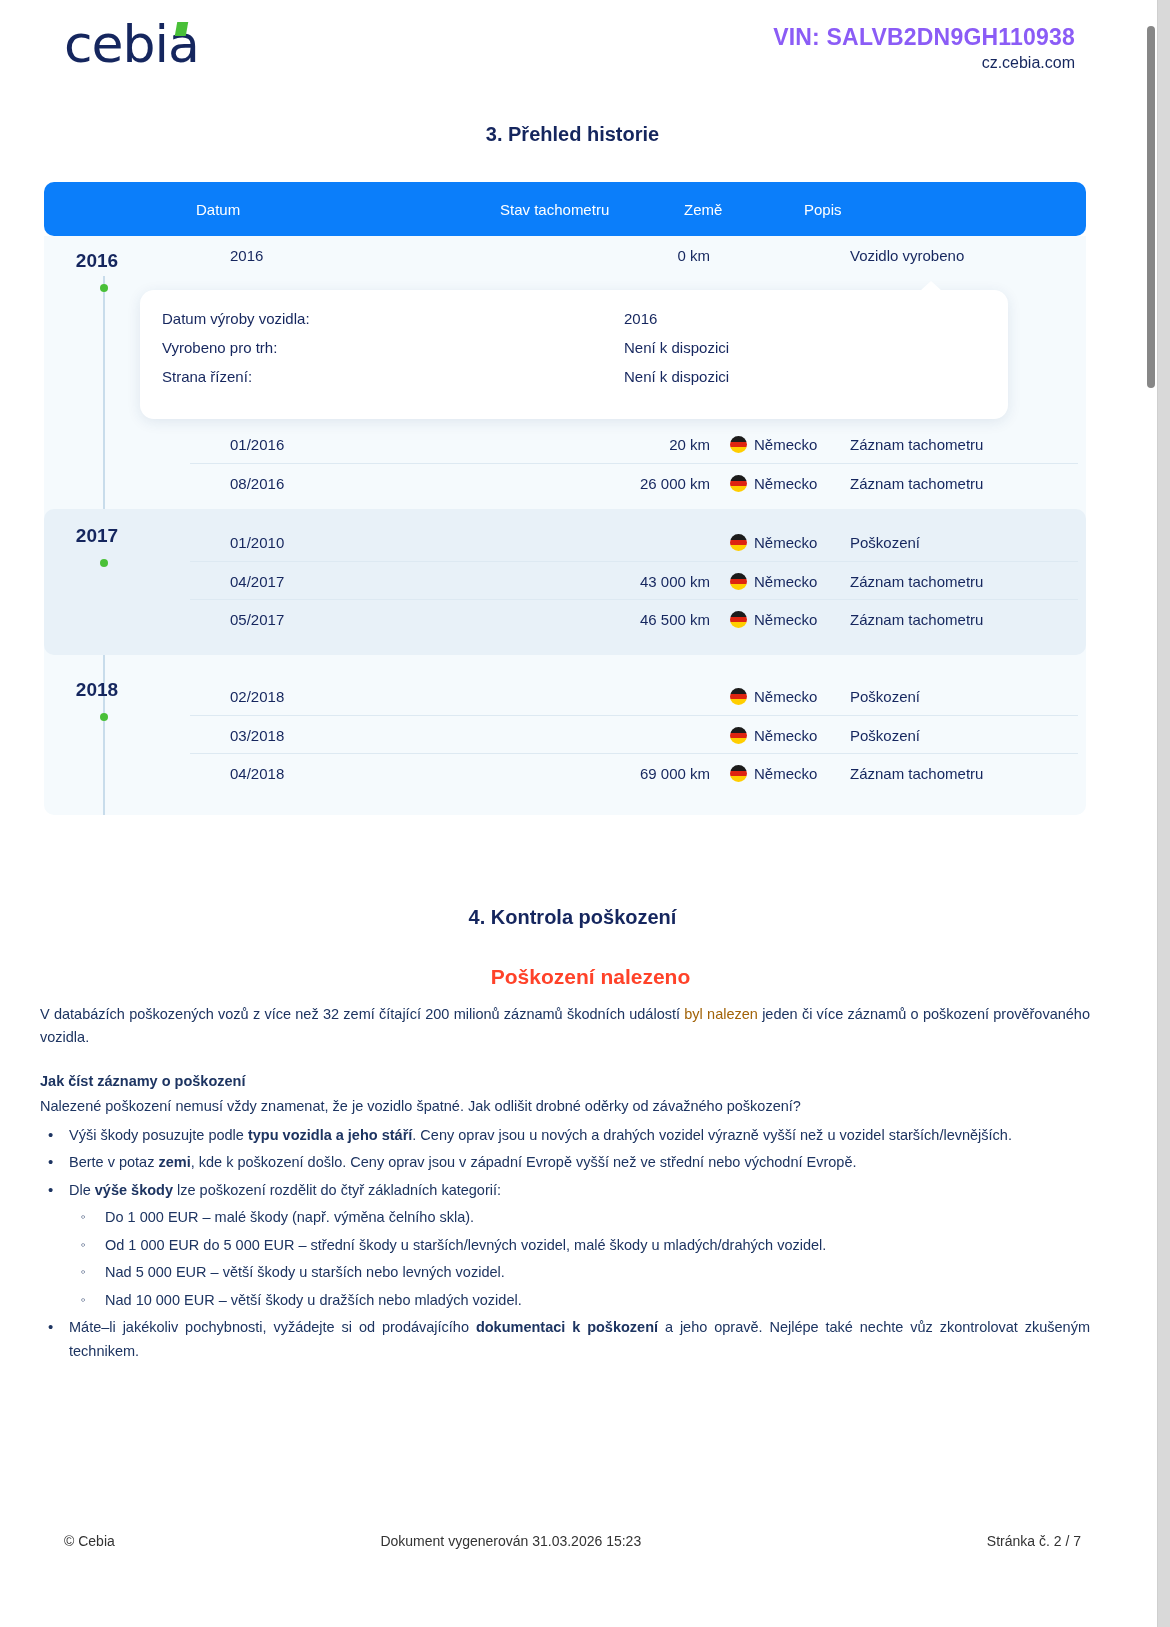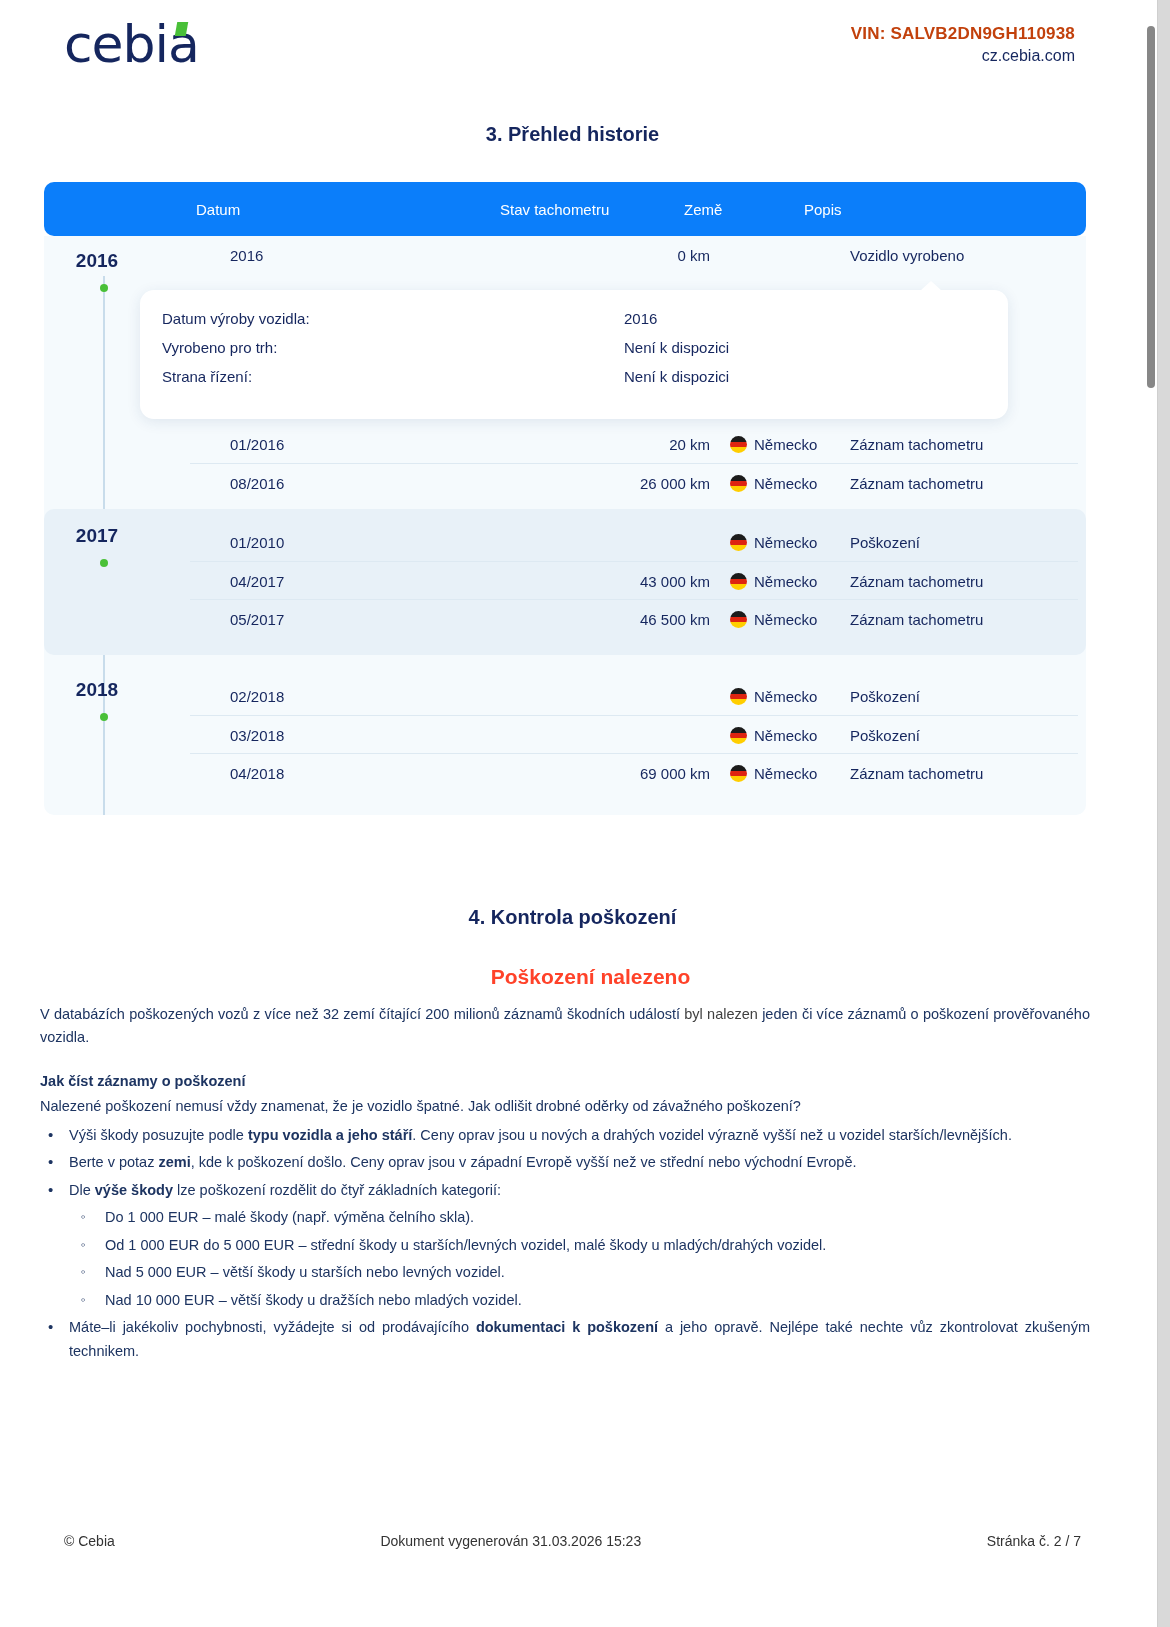--- a/index.html
+++ b/index.html
@@ -58,23 +58,23 @@
     position: absolute;
     top: 4px;
     left: 112px;
     width: 11px;
     height: 14px;
     background: #49c038;
     transform: skewX(-10deg);
   }
   .header-right { text-align: right; padding-top: 6px; }
   .vin-line {
-    font-size: 17px;
+    font-size: 23px;
     font-weight: bold;
-    color: #c2410c;
+    color: #8b5cf6;
     letter-spacing: 0.2px;
     font-family: "Liberation Sans", sans-serif;
   }
   .site-line {
     font-size: 16px;
     color: #15265e;
     margin-top: 3px;
   }
 
   
@@ -223,21 +223,21 @@
   .prose {
     position: absolute;
     top: 1003px;
     left: 40px;
     width: 1050px;
     font-size: 14.5px;
     line-height: 1.62;
     color: #1d3461;
   }
   .prose p { text-align: justify; }
-  .hl { color: #404040; }
+  .hl { color: #a16207; }
   .sub-h { font-weight: bold; margin-top: 20px; }
   .plain { margin-top: 2px; }
 
   ul.lv1 { list-style: none; margin-top: 5px; }
   ul.lv1 > li {
     position: relative;
     padding-left: 29px;
     margin-top: 4px;
     text-align: justify;
   }

